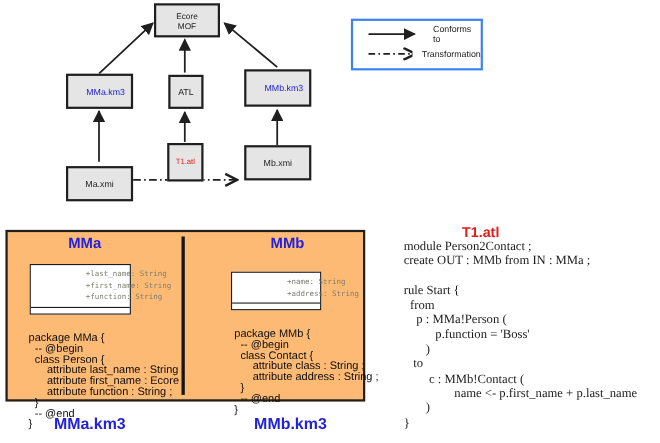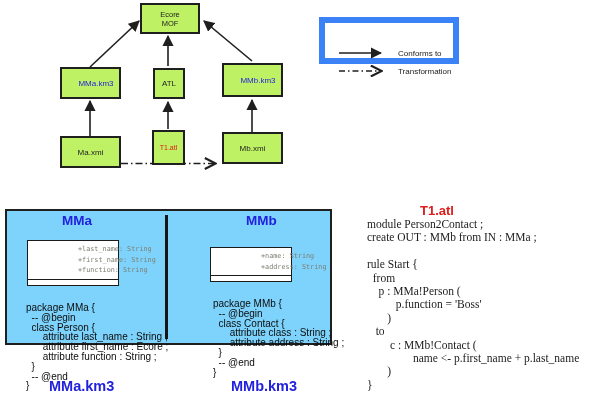--- a/index.html
+++ b/index.html
@@ -1,39 +1,39 @@
 <!DOCTYPE html>
 <html><head>
 <meta charset="utf-8">
 <style>
   html,body{margin:0;padding:0;background:#fff;}
   .stage{position:relative;width:600px;height:403px;background:#fff;overflow:hidden;
          font-family:"Liberation Sans",sans-serif;color:#111;}
   svg.overlay{position:absolute;left:0;top:0;pointer-events:none;}
   
-  .node{position:absolute;box-sizing:border-box;border:2px solid #1f1f1f;background:#bef264;
+  .node{position:absolute;box-sizing:border-box;border:2px solid #1f1f1f;background:#e5e5e5;
         display:flex;align-items:center;justify-content:center;text-align:center;
         font-size:8px;line-height:9px;color:#222;z-index:2;}
   .n-ecore{left:140px;top:3px;width:60px;height:31px;flex-direction:column;font-size:7.5px;}
   .n-mma{left:60px;top:67px;width:61px;height:32px;}
   .n-atl{left:153px;top:68px;width:32px;height:31px;}
   .n-mmb{left:222px;top:63px;width:61px;height:34px;}
-  .n-ma{left:60px;top:136px;width:61px;height:32px;}
+  .n-ma{left:60px;top:151px;width:61px;height:32px;}
   .n-t1{left:152px;top:130px;width:33px;height:35px;font-size:7px;}
   .n-mb{left:222px;top:132px;width:61px;height:32px;}
   .blue-text{color:#2222dd;padding-left:11px;}
   .red-text{color:#e01b1b;}
   
-  .legend{position:absolute;left:319px;top:17px;width:140px;height:47px;box-sizing:border-box;
-          border:6px solid #3b82f6;padding:21px 0 0 12px;z-index:2;background:#fff;}
+  .legend{position:absolute;left:319px;top:17px;width:120px;height:47px;box-sizing:border-box;
+          border:2px solid #3b82f6;padding:3px 0 0 12px;z-index:2;background:#fff;}
   .legend-row{display:flex;align-items:center;height:18px;gap:9px;}
   .legend-row span{font-size:8px;color:#222;}
   
-  .mm-panel{position:absolute;left:5px;top:209px;width:327px;height:136px;box-sizing:border-box;
-            border:2px solid #1f1f1f;background:#7dd3fc;z-index:2;}
+  .mm-panel{position:absolute;left:5px;top:209px;width:327px;height:156px;box-sizing:border-box;
+            border:2px solid #1f1f1f;background:#fdba74;z-index:2;}
   .mm-divider{position:absolute;left:158px;top:4px;bottom:4px;width:3px;background:#161616;}
   .mm-title{position:absolute;font-weight:bold;font-size:13.5px;}
   .t-mma{left:44px;top:2px;} .t-mmb{left:228px;top:2px;}
   .class-box{position:absolute;box-sizing:border-box;border:1.5px solid #1b1b1b;background:#fff;}
   .cb-person{left:20px;top:29px;width:92px;}
   .cb-contact{left:203px;top:36px;width:82px;}
   .cb-header{font-weight:bold;font-size:11px;text-align:center;padding:2px 0;
              border-bottom:1.5px solid #1b1b1b;}
   .cb-attrs{padding:3px 2px 3px 4px;}
   .cb-attrs div{font-family:"DejaVu Sans Mono",monospace;font-size:6.8px;line-height:10.5px;

